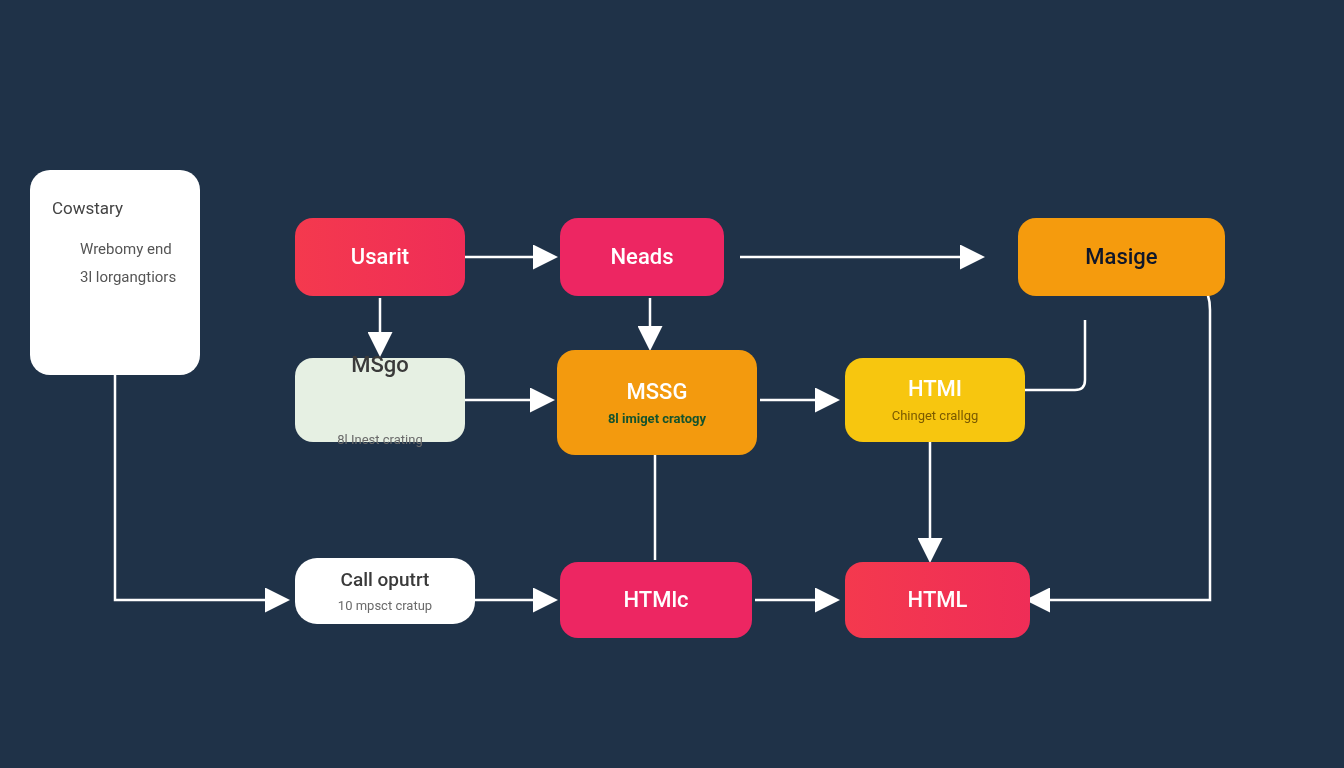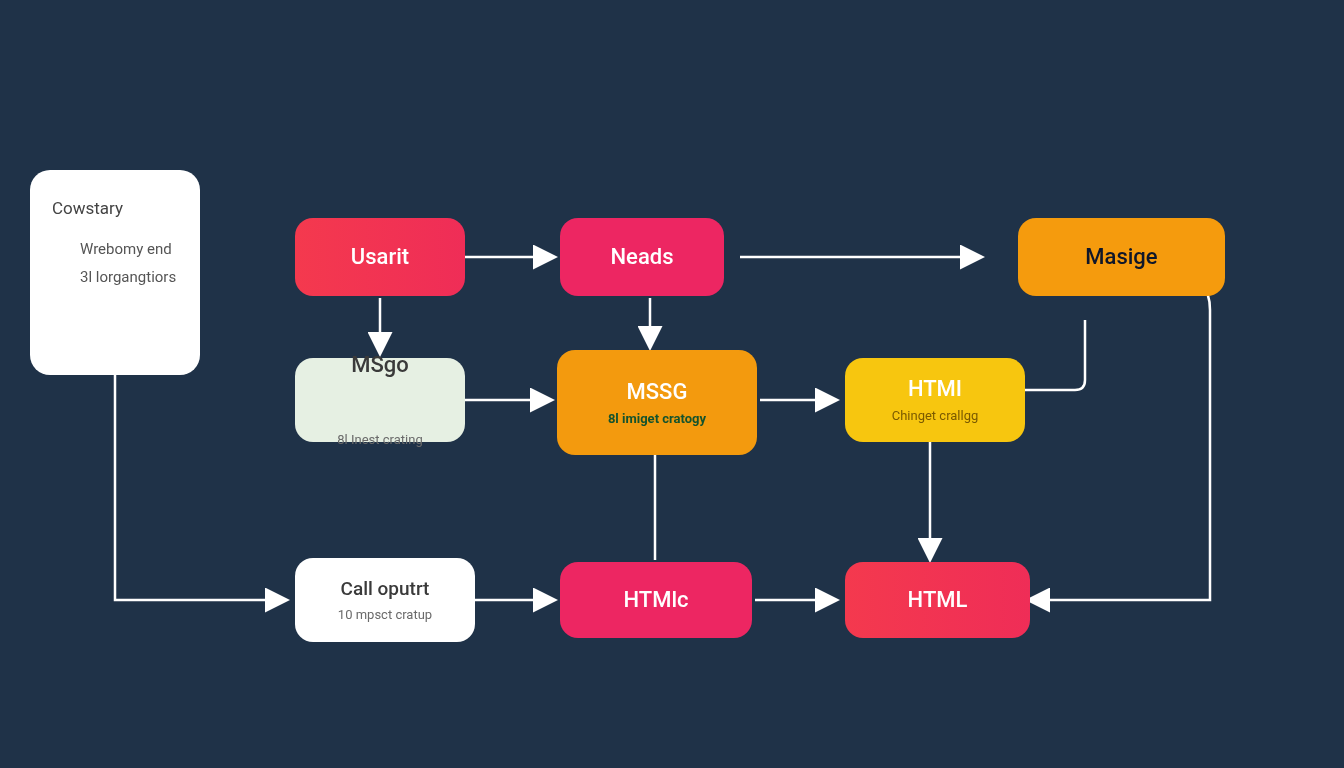--- a/index.html
+++ b/index.html
@@ -124,21 +124,21 @@
 <div class="node" style="left:557px; top:350px; width:200px; height:105px; background:#f39a0e; color:#ffffff;">
   <div class="title">MSSG</div>
   <div class="subtitle" style="color:#14532d;font-weight:bold;">8l imiget cratogy</div>
 </div>
 
 <div class="node" style="left:845px; top:358px; width:180px; height:84px; background:#f7c60f; color:#ffffff;">
   <div class="title">HTMI</div>
   <div class="subtitle" style="color:#7a5a00;">Chinget crallgg</div>
 </div>
 
-<div class="node" style="left:295px; top:558px; width:180px; height:84px; background:#ffffff; color:#3a3a3a;">
+<div class="node" style="left:295px; top:558px; width:180px; height:66px; background:#ffffff; color:#3a3a3a;border-radius:22px;">
   <div class="title" style="font-size:19px;">Call oputrt</div>
   <div class="subtitle" style="color:#6a6a6a;">10 mpsct cratup</div>
 </div>
 
 <div class="node" style="left:560px; top:562px; width:192px; height:76px; background:#ed2662; color:#ffffff;">
   <div class="title">HTMlc</div>
 </div>
 
 <div class="node" style="left:845px; top:562px; width:185px; height:76px; background:linear-gradient(90deg,#f4394e,#ef2d57); color:#ffffff;">
   <div class="title">HTML</div>

